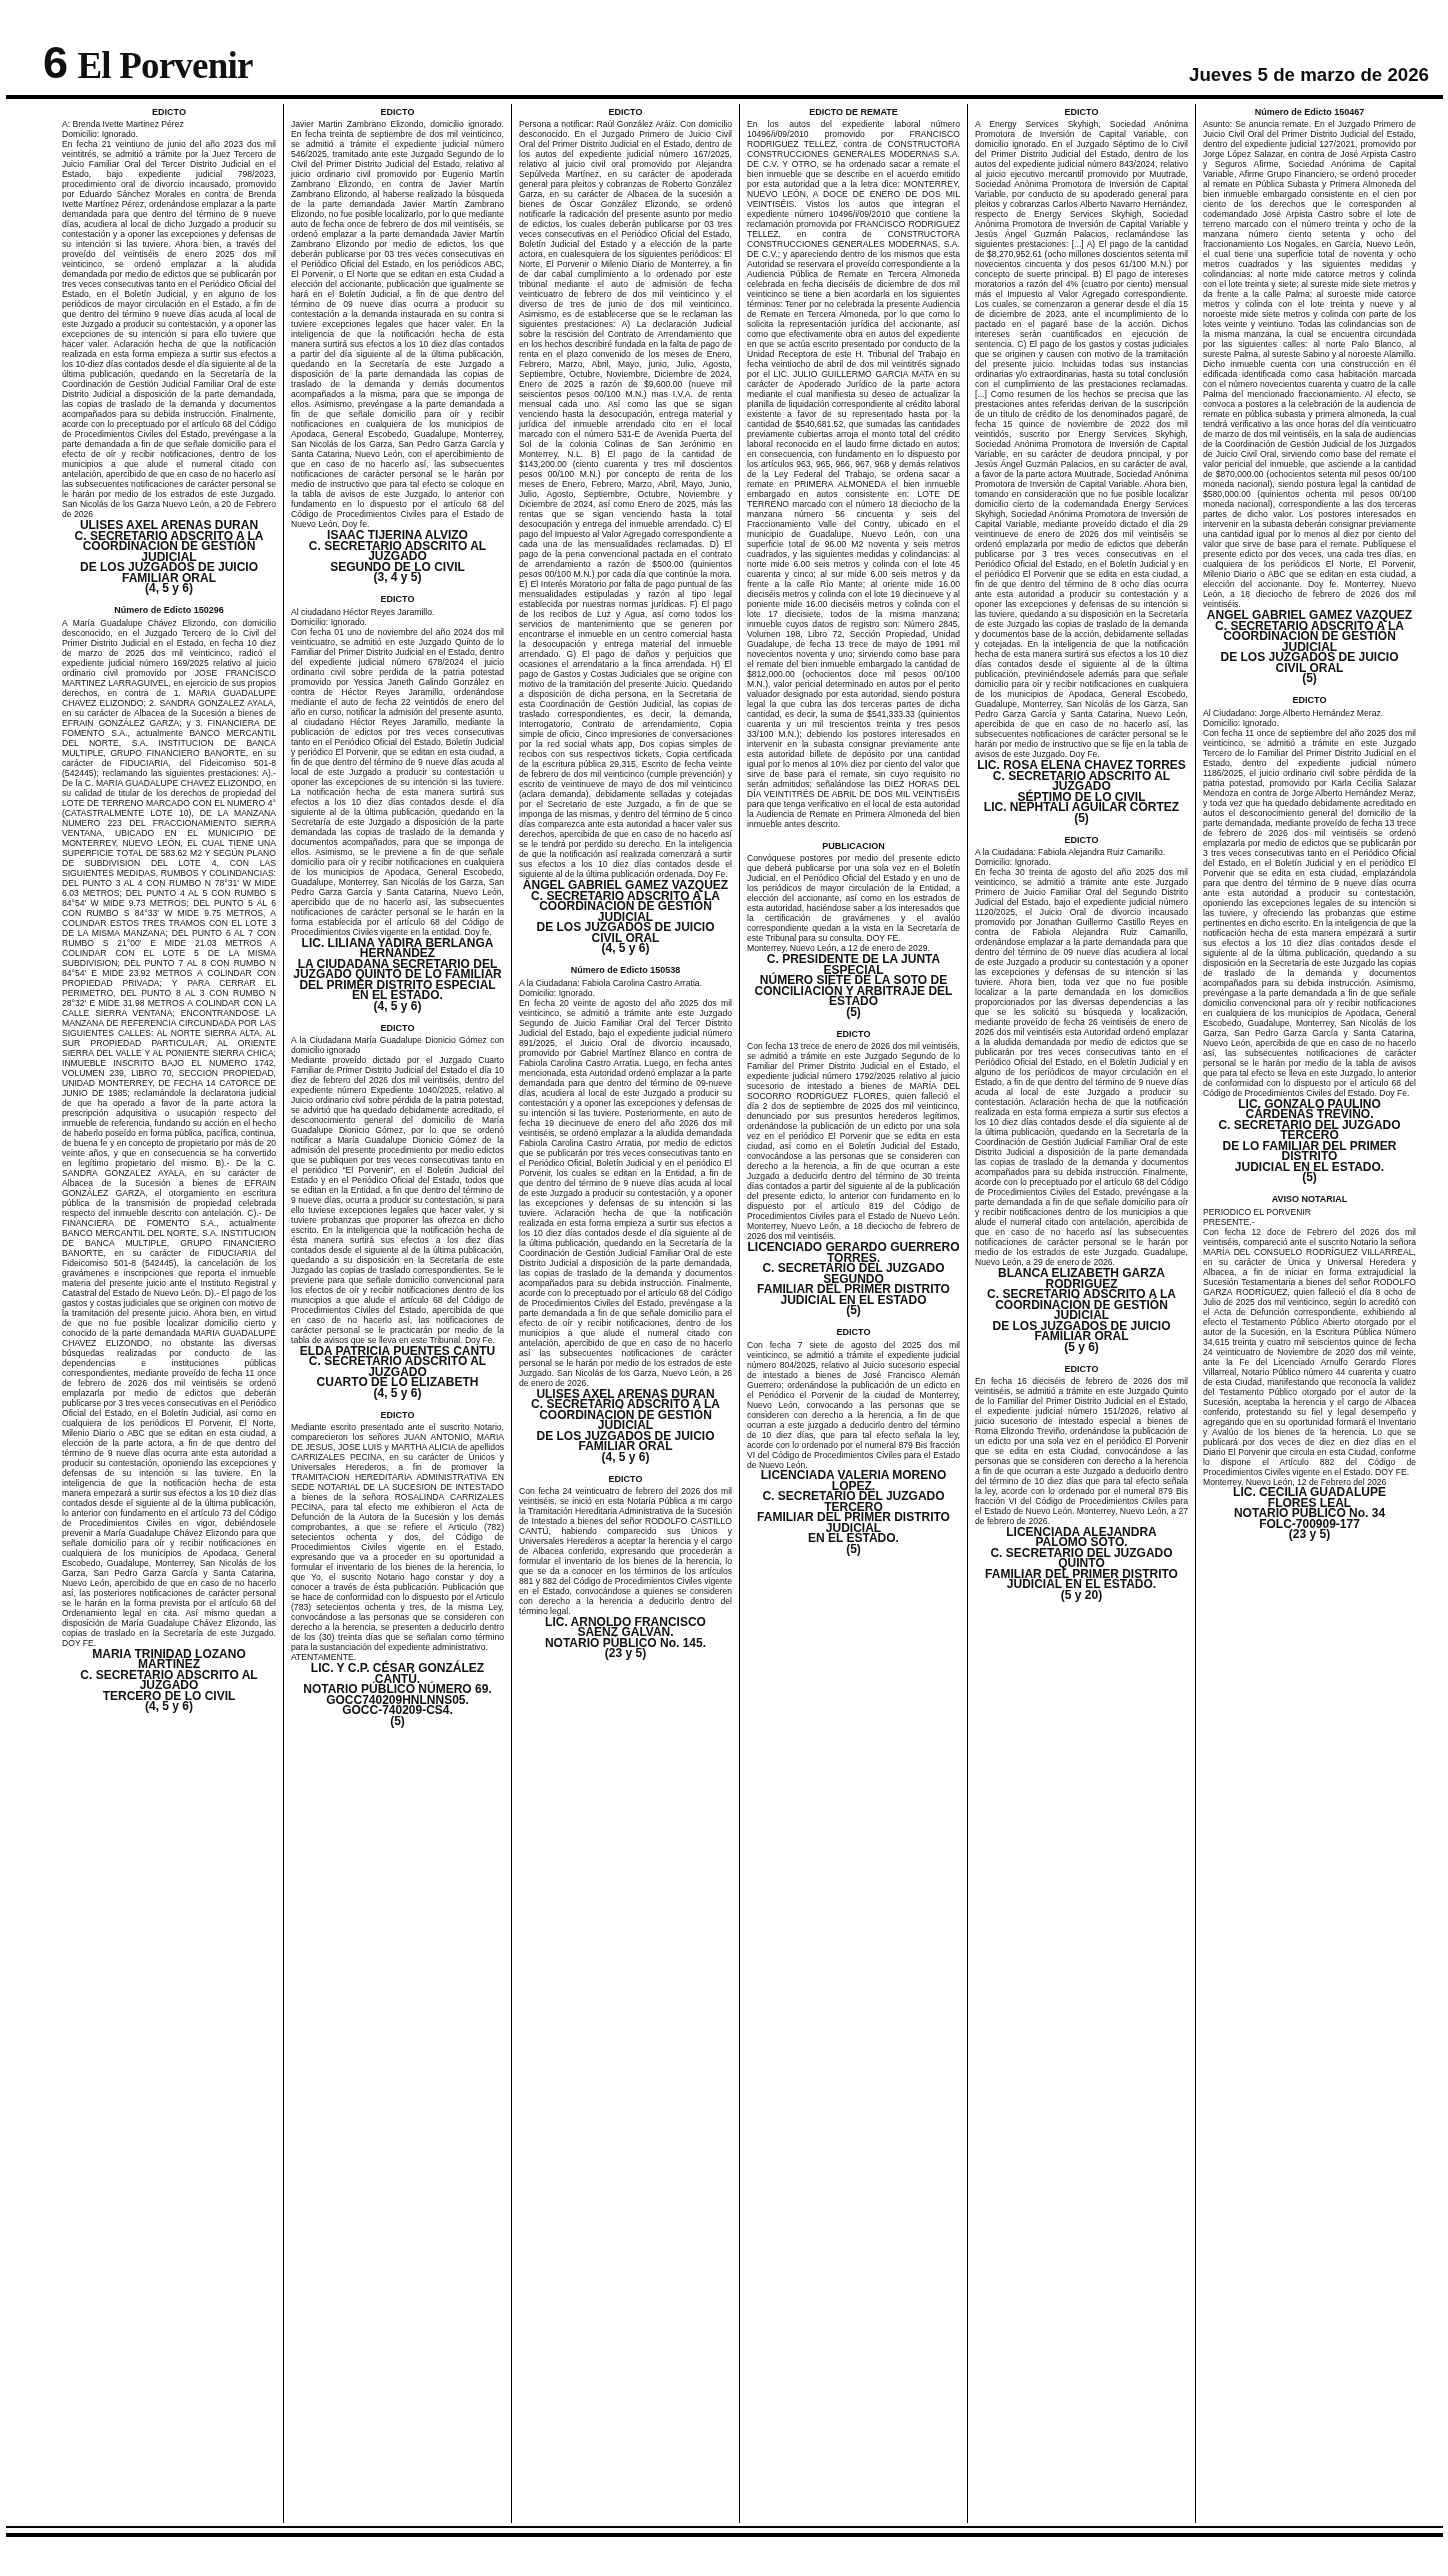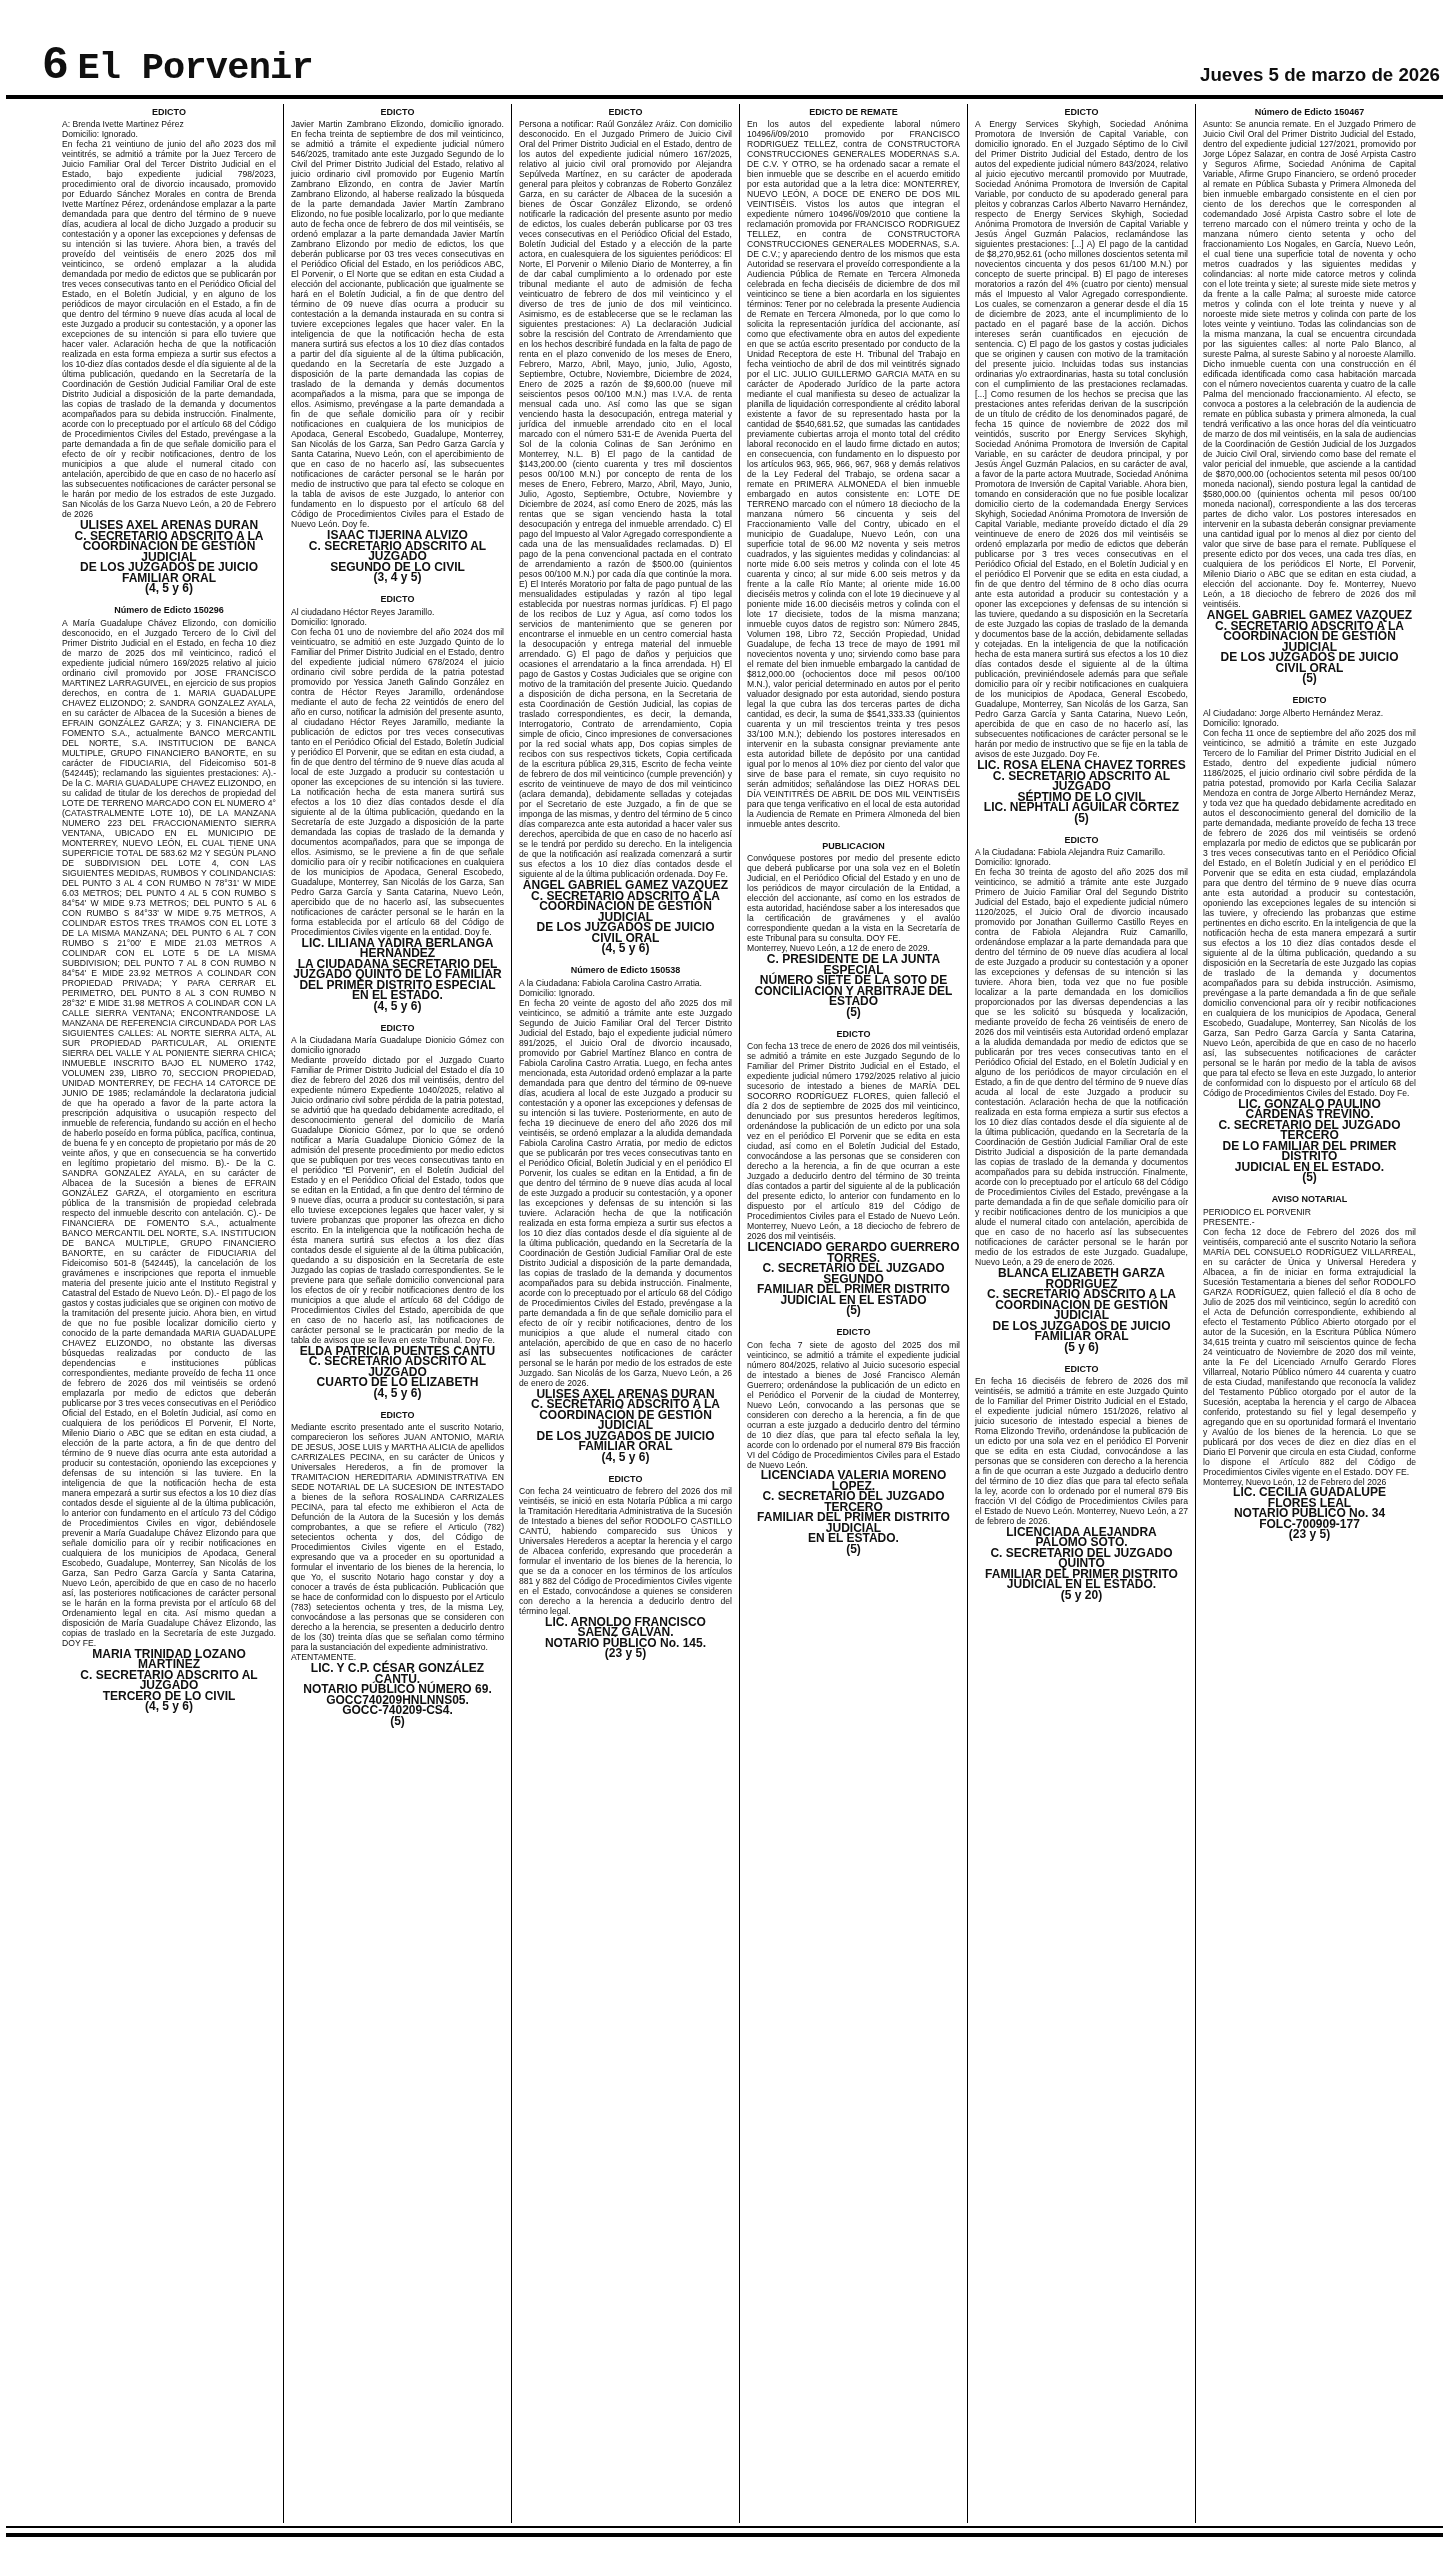--- a/index.html
+++ b/index.html
@@ -2,22 +2,22 @@
 <html style="font-size:12.5px"><head>
 <meta charset="utf-8">
 <style>
   html,body{margin:0;padding:0;background:#fff;}
   body{width:1449px;height:2576px;position:relative;overflow:hidden;
        font-family:"Liberation Sans",sans-serif;color:#101010;
        -webkit-font-smoothing:antialiased;}
   
   .hdr{position:absolute;left:43px;top:37px;display:flex;align-items:baseline;gap:11px;}
   .pagenum{font-size:45px;font-weight:bold;letter-spacing:-1.6px;}
-  .masthead{font-family:Liberation Mono, monospace;font-size:37px;font-weight:bold;letter-spacing:-0.8px;}
-  .dateline{position:absolute;right:9px;top:64px;font-size:18.7px;font-weight:bold;}
+  .masthead{font-family:Liberation Serif, serif;font-size:37px;font-weight:bold;letter-spacing:-0.8px;}
+  .dateline{position:absolute;right:20px;top:64px;font-size:18.7px;font-weight:bold;}
   .rule-top{position:absolute;left:6.2px;right:6.2px;top:95px;height:3.9px;background:#000;}
   .rule-bot1{position:absolute;left:6.2px;right:6.2px;top:2526px;height:2.3px;background:#000;}
   .rule-bot2{position:absolute;left:6.2px;right:6.2px;top:2533px;height:3.9px;background:#000;}
   
   .cols{position:absolute;left:55px;top:104px;width:1373px;height:2419px;display:flex;}
   .col{width:228px;box-sizing:border-box;padding:1.6px 7px 0 7px;overflow:hidden;
        font-size:8.6px;line-height:10px;text-align:justify;}
   .col + .col{border-left:0.8px solid #000;}
   .h{font-weight:bold;text-align:center;font-size:9px;margin:11.7px 0 2.3px 0;}
   .col .h:first-child{margin-top:1.6px;}

